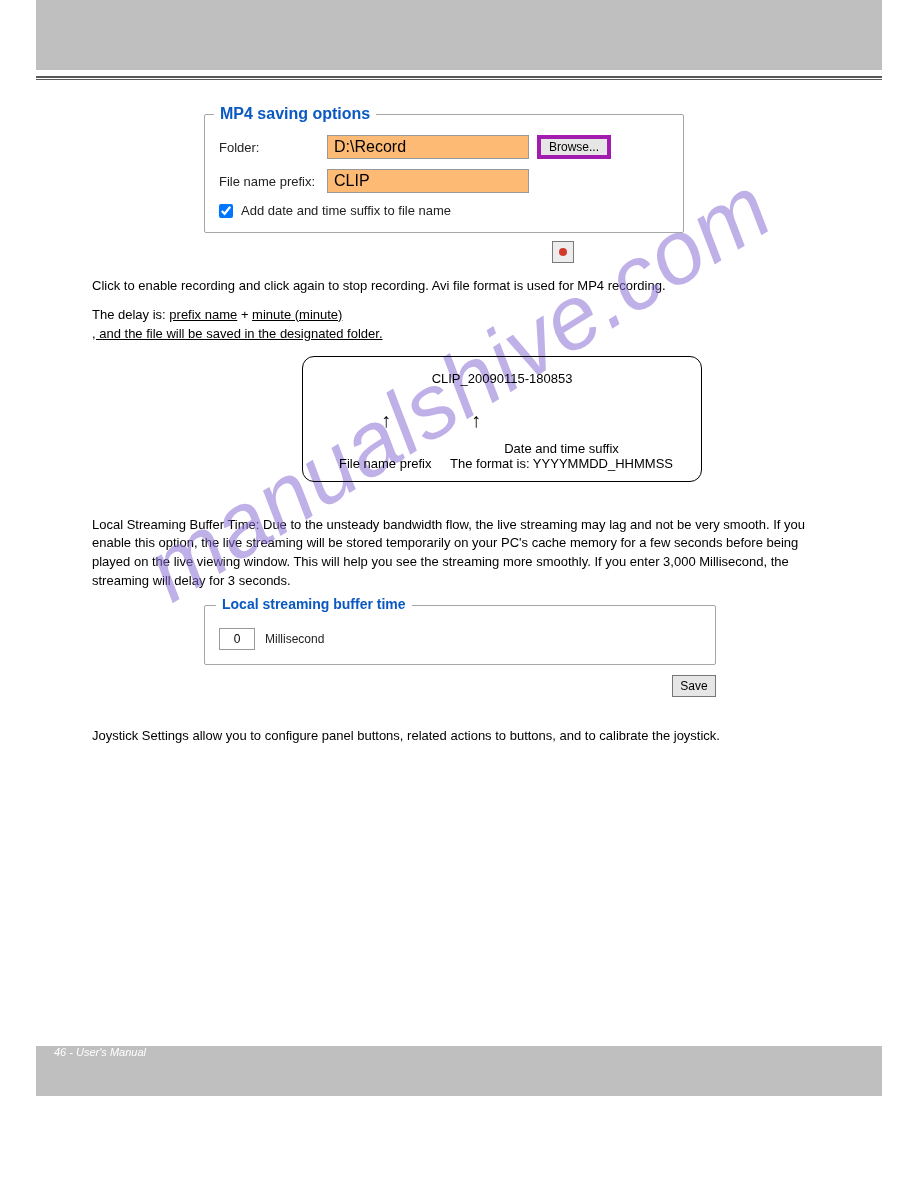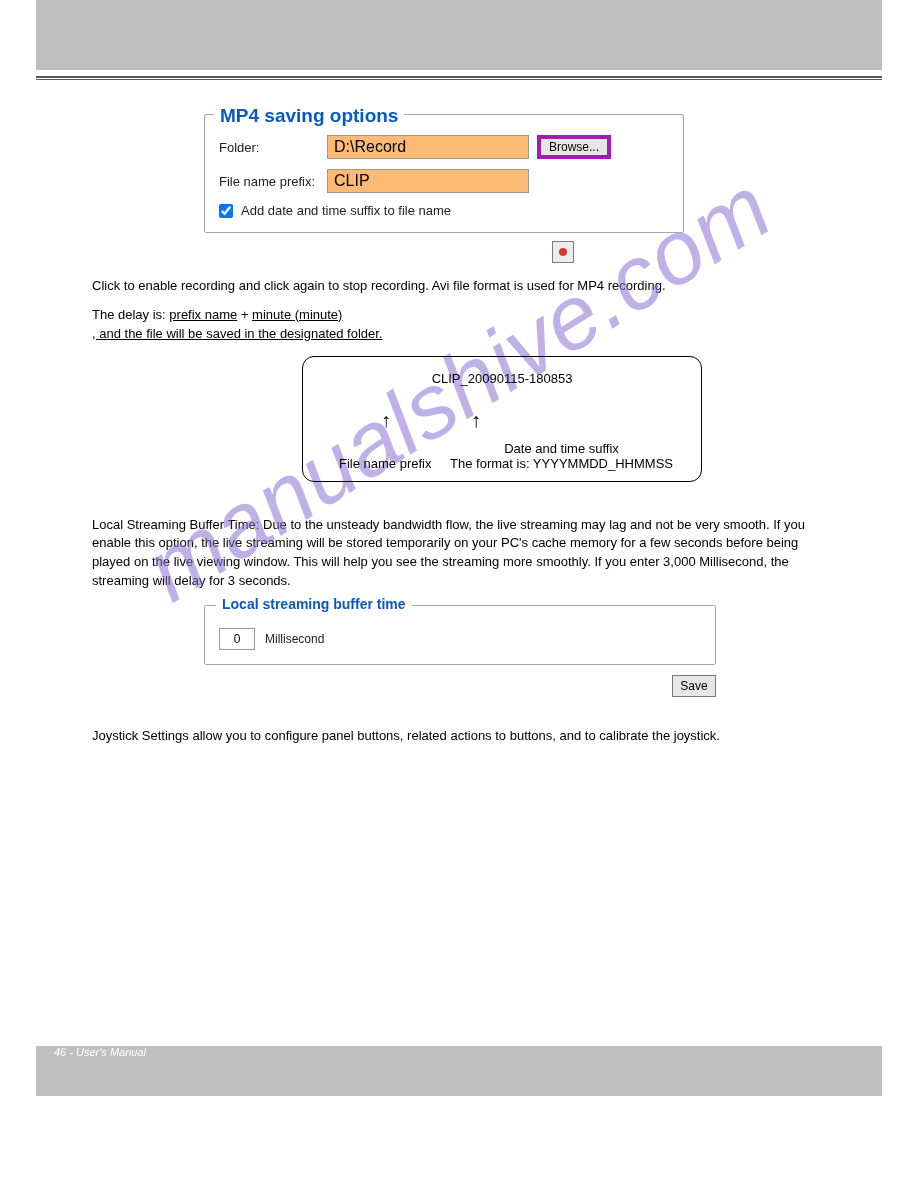--- a/index.html
+++ b/index.html
@@ -12,21 +12,21 @@
   .hr2 { height: 1px; margin-top: 1px; }
 
   .body-area { position: relative; margin: 0 36px; padding-top: 34px; }
   .watermark { position: absolute; top: 240px; left: 60px; width: 780px; font-size: 90px; font-weight: 400;
     color: #8b71d6; opacity: 0.55; transform: rotate(-32deg); transform-origin: center;
     pointer-events: none; font-style: italic; letter-spacing: 1px; }
 
   
   .mp4-wrap { width: 480px; margin-left: 168px; position: relative; }
   .mp4-legend { position: absolute; top: -9px; left: 10px; background: #fff; padding: 0 6px;
-    color: #0a58c2; font-weight: 700; font-size: 19px; }
+    color: #0a58c2; font-weight: 700; font-size: 16px; }
   .mp4-box { border: 1px solid #a6a6a6; border-radius: 2px; padding: 20px 2px 14px 14px; }
   .row { display: flex; align-items: center; margin-bottom: 10px; }
   .lbl { width: 108px; font-size: 13px; color: #222; }
   .txt { width: 202px; height: 24px; border: 1px solid #999; background: #fdba74; font-size: 16px;
     padding: 0 6px; }
   .browse-btn { width: 74px; height: 24px; margin-left: 8px; background: #e6e6e6;
     border: 4px solid #a21caf; font-size: 12px; cursor: pointer; }
   .chk-row { display: flex; align-items: center; margin-top: 10px; }
   .chk { width: 14px; height: 14px; margin-right: 8px; }
   .chk-lbl { font-size: 13px; color: #222; }

